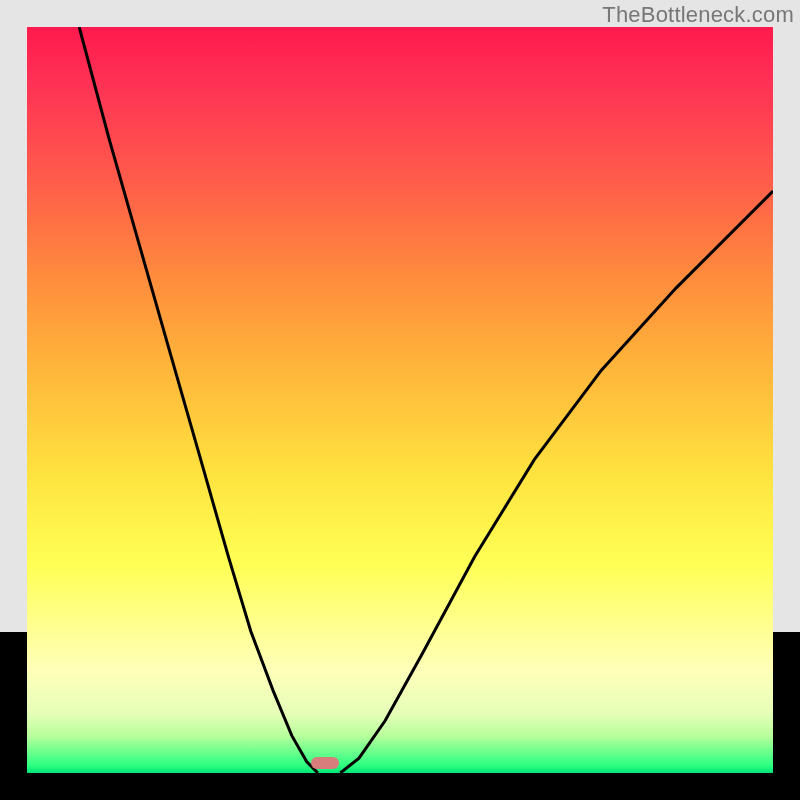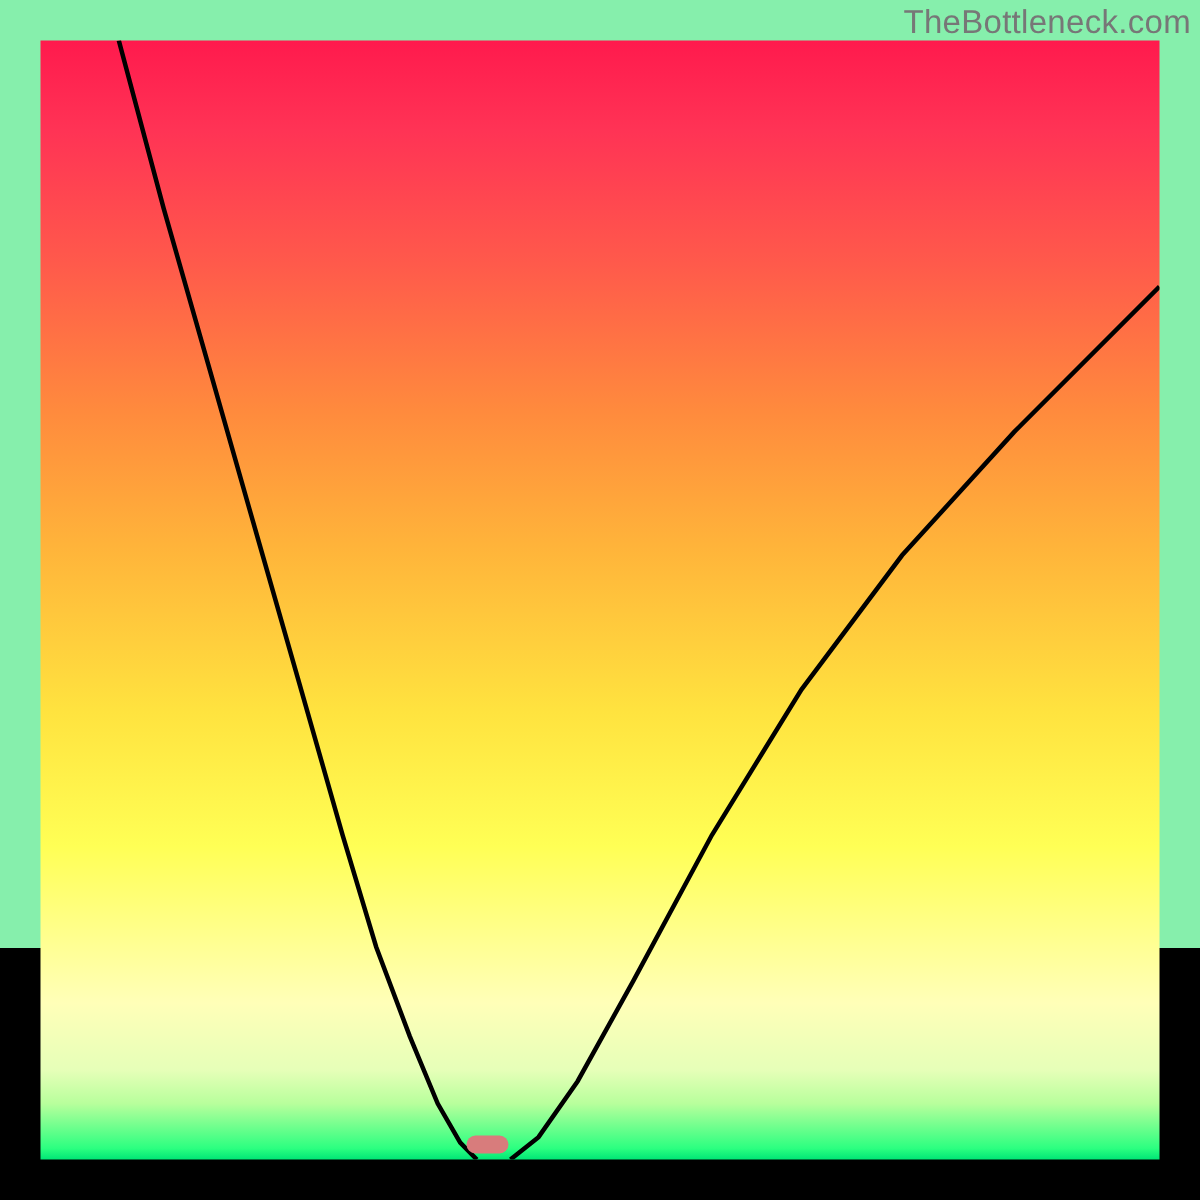--- a/index.html
+++ b/index.html
@@ -6,21 +6,21 @@
     margin: 0;
     padding: 0;
     width: 800px;
     height: 800px;
     background: #000;
     font-family: Arial, sans-serif;
   }
   .frame {
     width: 800px;
     height: 632px;
-    background: #86efac;
+    background: #e5e5e5;
     position: relative;
     text-decoration: underline;
   }
   .plot-area {
     position: absolute;
     left: 27px;
     top: 27px;
     width: 746px;
     height: 746px;
   }

